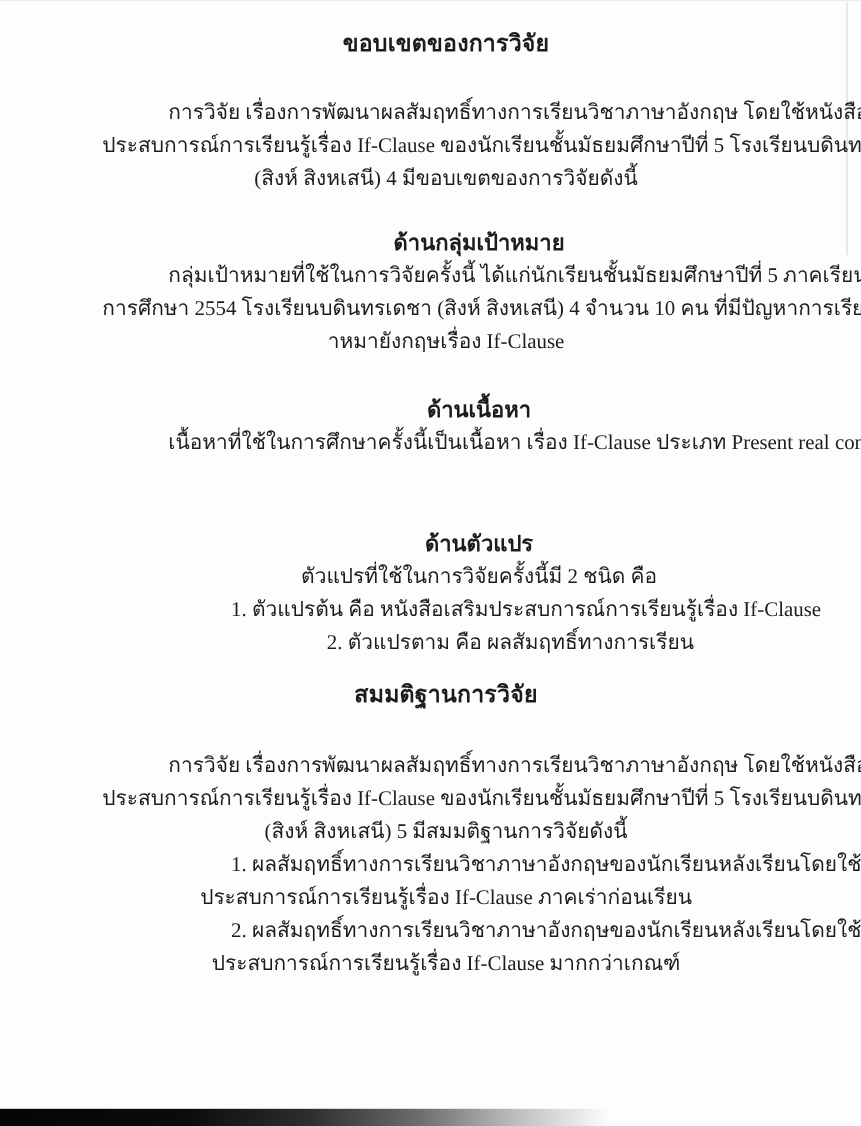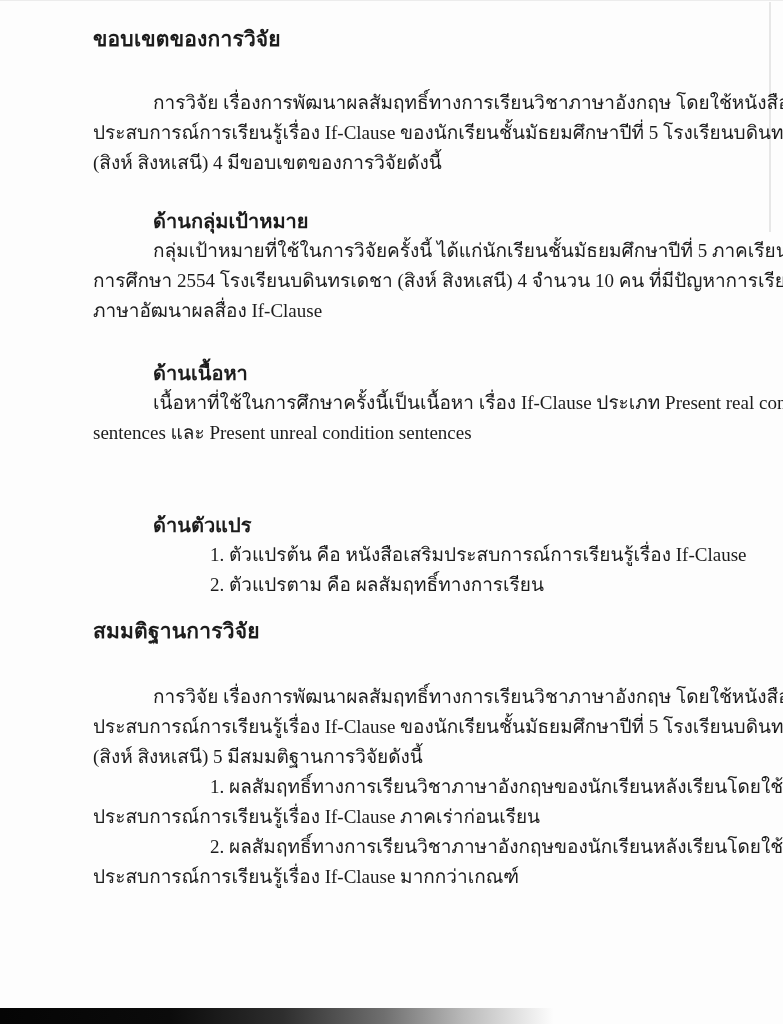--- a/index.html
+++ b/index.html
@@ -4,20 +4,21 @@
 <style>
   html, body { margin:0; padding:0; background:#ffffff; }
   .page {
     position:relative;
     width:783px;
     height:1024px;
     background:#fdfdfd;
     overflow:hidden;
     font-family:"Liberation Serif","DejaVu Serif",serif;
     color:#1c1c1c;
+    text-align:center;
   }
   .content {
     position:absolute;
     left:93px;
     top:24px;
     width:625px;
   }
   .h-main {
     font-size:21px;
     font-weight:bold;
@@ -75,31 +76,31 @@
     <div class="mt-intro">
       <div class="line ind1">การวิจัย เรื่องการพัฒนาผลสัมฤทธิ์ทางการเรียนวิชาภาษาอังกฤษ โดยใช้หนังสือเสริม</div>
       <div class="line">ประสบการณ์การเรียนรู้เรื่อง If-Clause  ของนักเรียนชั้นมัธยมศึกษาปีที่ 5 โรงเรียนบดินทรเดชา</div>
       <div class="line">(สิงห์ สิงหเสนี) 4 มีขอบเขตของการวิจัยดังนี้</div>
     </div>
 
     <div class="mt-sub1">
       <div class="h-sub">ด้านกลุ่มเป้าหมาย</div>
       <div class="line ind1">กลุ่มเป้าหมายที่ใช้ในการวิจัยครั้งนี้ ได้แก่นักเรียนชั้นมัธยมศึกษาปีที่ 5  ภาคเรียนที่ 1  ปี</div>
       <div class="line">การศึกษา 2554   โรงเรียนบดินทรเดชา (สิงห์ สิงหเสนี) 4   จำนวน 10   คน   ที่มีปัญหาการเรียน</div>
-      <div class="line">ภาษาอัฒนาผลสื่อง If-Clause</div>
+      <div class="line">าหมายังกฤษเรื่อง If-Clause</div>
     </div>
 
     <div class="mt-sub2">
       <div class="h-sub">ด้านเนื้อหา</div>
       <div class="line ind1">เนื้อหาที่ใช้ในการศึกษาครั้งนี้เป็นเนื้อหา เรื่อง  If-Clause  ประเภท Present  real  condition</div>
-      <div class="line">sentences และ Present unreal condition sentences</div>
     </div>
 
     <div class="mt-sub3">
       <div class="h-sub">ด้านตัวแปร</div>
+      <div class="line ind1">ตัวแปรที่ใช้ในการวิจัยครั้งนี้มี 2 ชนิด คือ</div>
       <div class="line ind2">1. ตัวแปรต้น คือ หนังสือเสริมประสบการณ์การเรียนรู้เรื่อง If-Clause</div>
       <div class="line ind2">2. ตัวแปรตาม คือ ผลสัมฤทธิ์ทางการเรียน</div>
     </div>
 
     <div class="h-main mt-h2">สมมติฐานการวิจัย</div>
 
     <div class="mt-p2">
       <div class="line ind1">การวิจัย เรื่องการพัฒนาผลสัมฤทธิ์ทางการเรียนวิชาภาษาอังกฤษ โดยใช้หนังสือเสริม</div>
       <div class="line">ประสบการณ์การเรียนรู้เรื่อง If-Clause  ของนักเรียนชั้นมัธยมศึกษาปีที่ 5 โรงเรียนบดินทรเดชา</div>
       <div class="line">(สิงห์ สิงหเสนี) 5 มีสมมติฐานการวิจัยดังนี้</div>

